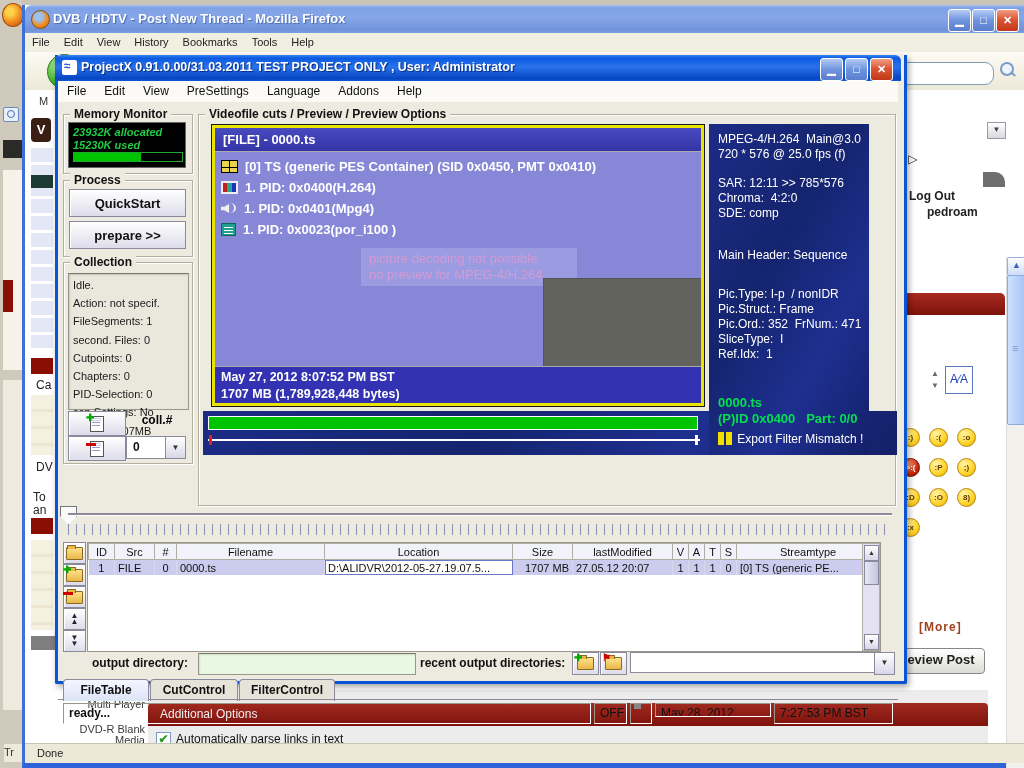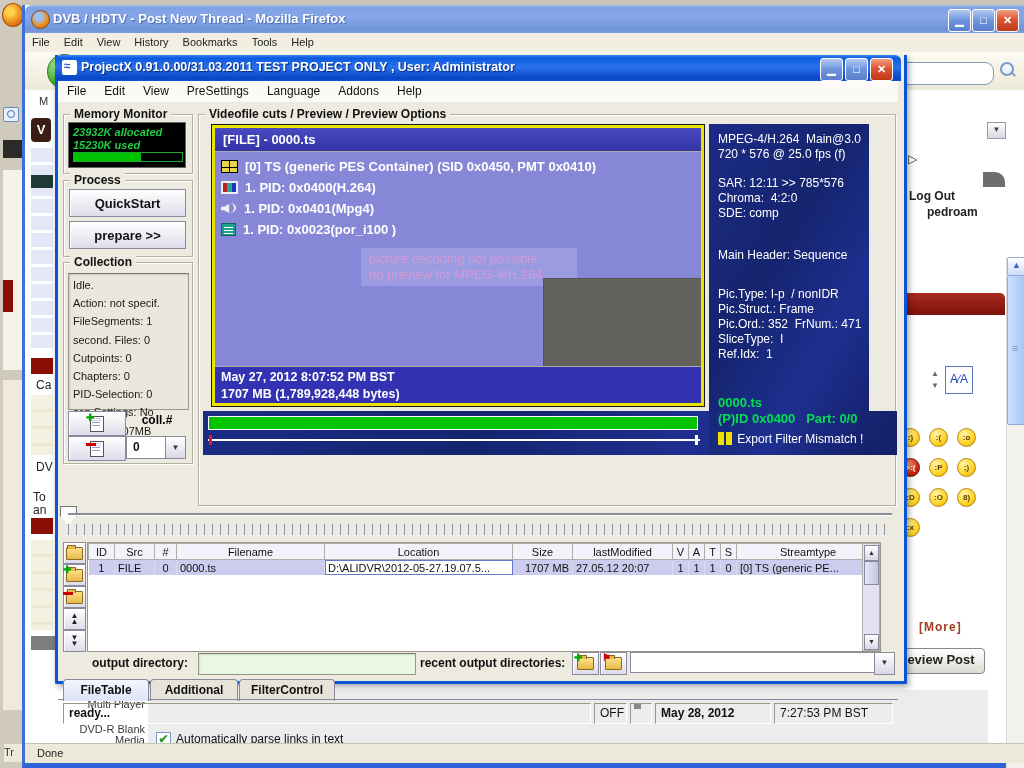--- a/index.html
+++ b/index.html
@@ -263,20 +263,21 @@
       <div class="abs morelink" style="left:894px;top:530px;">[More]</div>
       <div class="abs pvbtn" style="left:872px;top:558px;width:86px;height:24px;">eview Post</div>
 
       <div class="abs sideitem" style="left:40px;top:592px;width:80px;">Software</div>
       <div class="abs sideitem" style="left:30px;top:609px;width:90px;">Multi Player</div>
       <div class="abs sideitem" style="left:30px;top:600px;width:90px;">Blu-ray Player</div>
       <div class="abs sideitem" style="left:30px;top:634px;width:90px;">DVD-R Blank</div>
       <div class="abs sideitem" style="left:30px;top:645px;width:90px;">Media</div>
 
       <div class="abs" style="left:123px;top:600px;width:840px;height:53px;background:#ececec;">
+        <div class="abs addopts" style="left:0;top:13px;width:840px;height:23px;padding-left:12px;box-sizing:border-box;">Additional Options</div>
         <div class="abs chkbox" style="left:8px;top:42px;">✔</div>
         <div class="abs" style="left:28px;top:42px;font-size:12px;color:#111;">Automatically parse links in text</div>
       </div>
 
       <div class="abs ffscroll">
         <span class="sbarrow" style="top:0;">▲</span>
         <span class="sbthumb" style="top:18px;height:148px;"></span>
 
       </div>
     </div>
@@ -505,27 +506,27 @@
             <span class="folderico">
               <span class="badge" style="left:-4px;top:-5px;color:#c00;">⚑</span>
             </span>
           </div>
         <div class="abs combo" style="left:572px;top:0;width:243px;height:19px;"></div>
         <div class="abs combo-arrow" style="left:816px;top:0;width:19px;height:21px;line-height:20px;">▼</div>
       </div>
 
       <div class="abs" style="left:0;top:577px;width:840px;height:21px;">
         <span class="tab active" style="left:5px;width:84px;">FileTable</span>
-        <span class="tab inactive" style="left:92px;width:86px;">Additional</span>
+        <span class="tab inactive" style="left:92px;width:86px;">CutControl</span>
         <span class="tab inactive" style="left:181px;width:94px;">FilterControl</span>
         <span class="tabline"></span>
       </div>
 
       <div class="abs" style="left:0;top:601px;width:840px;height:22px;">
         <span class="scell" style="left:5px;width:528px;height:21px;font-weight:bold;">ready...</span>
         <span class="scell" style="left:536px;width:33px;height:21px;text-align:center;">OFF</span>
         <span class="scell" style="left:572px;width:22px;height:21px;padding:0;"><span class="diskico"></span></span>
-        <span class="scell" style="left:597px;width:116px;height:21px;font-weight:bold;">May 28, 2012</span>
+        <span class="scell" style="left:597px;width:116px;height:14px;">May 28, 2012</span>
         <span class="scell" style="left:716px;width:119px;height:21px;">7:27:53 PM BST</span>
       </div>
     </div>
   </div>
 </div>
 
 </body></html>

